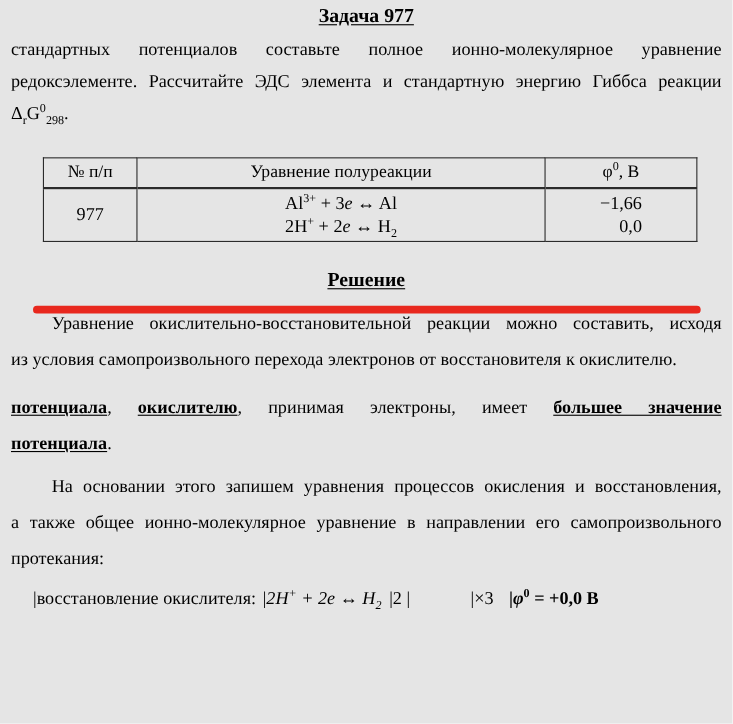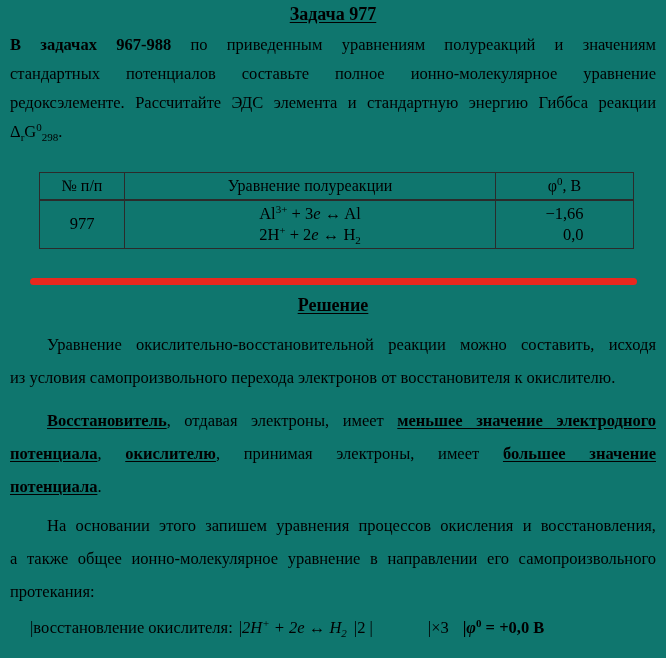--- a/index.html
+++ b/index.html
@@ -1,20 +1,20 @@
 <!DOCTYPE html>
 <html><head>
 <meta charset="utf-8">
 <style>
   * { margin:0; padding:0; box-sizing:border-box; }
   html,body { background:#ffffff; }
   .page {
     position:relative;
     width:666px; height:658px;
-    background:#0f766e;
+    background:#e5e5e5;
     overflow:hidden;
     font-family:"Liberation Serif","DejaVu Serif",serif;
     color:#000;
   }
   .doc { padding:0 10px; }
 
   .title {
     margin-top:3px;
     text-align:center;
     font-size:18px; line-height:22px;
@@ -47,21 +47,21 @@
 
   .red-underline {
     position:absolute;
     left:30px; top:278px;
     width:607px; height:7px;
     border-radius:3.5px;
     background:#e8281e;
   }
 
   .solution-heading {
-    margin-top:45px;
+    margin-top:23px;
     text-align:center;
     font-size:18px; line-height:22px;
     font-weight:bold;
     text-decoration:underline;
     text-underline-offset:2px;
   }
 
   .sol-para { font-size:16.5px; }
   .sol-para .jline, .sol-para .lline { line-height:33px; }
   .p1 { margin-top:12px; }
@@ -84,21 +84,20 @@
 </style>
 </head>
 <body>
 
 <div class="page">
   <div class="doc">
 
     <div class="title">Задача 977</div>
 
     <div class="intro">
-      <span class="jline"><span class="b">В задачах 967-988</span><span> по приведенным уравнениям полуреакций и значениям</span></span>
       <span class="jline">стандартных потенциалов составьте полное ионно-молекулярное уравнение</span>
       <span class="jline">редоксэлементе. Рассчитайте ЭДС элемента и стандартную энергию Гиббса реакции</span>
       <span class="lline"><span>Δ</span><sub class="lo">r</sub><span>G</span><sup>0</sup><sub class="lo">298</sub><span>.</span></span>
     </div>
 
     <table class="half">
       <colgroup>
           <col style="width:85px">
           <col style="width:371px">
           <col style="width:138px">
@@ -126,21 +125,20 @@
       </table>
 
     <div class="solution-heading">Решение</div>
 
     <div class="sol-para p1">
       <span class="jline indent">Уравнение окислительно-восстановительной реакции можно составить, исходя</span>
       <span class="lline">из условия самопроизвольного перехода электронов от восстановителя к окислителю.</span>
     </div>
 
     <div class="sol-para p2">
-      <span class="jline indent"><span class="bu">Восстановитель</span><span>, отдавая электроны, имеет </span><span class="bu">меньшее значение электродного</span></span>
       <span class="jline"><span class="bu">потенциала</span><span>, </span><span class="bu">окислителю</span><span>, принимая электроны, имеет </span><span class="bu">большее значение</span></span>
       <span class="lline"><span class="bu">потенциала</span><span>.</span></span>
     </div>
 
     <div class="sol-para p3">
       <span class="jline indent">На основании этого запишем уравнения процессов окисления и восстановления,</span>
       <span class="jline">а также общее ионно-молекулярное уравнение в направлении его самопроизвольного</span>
       <span class="lline">протекания:</span>
     </div>
 

